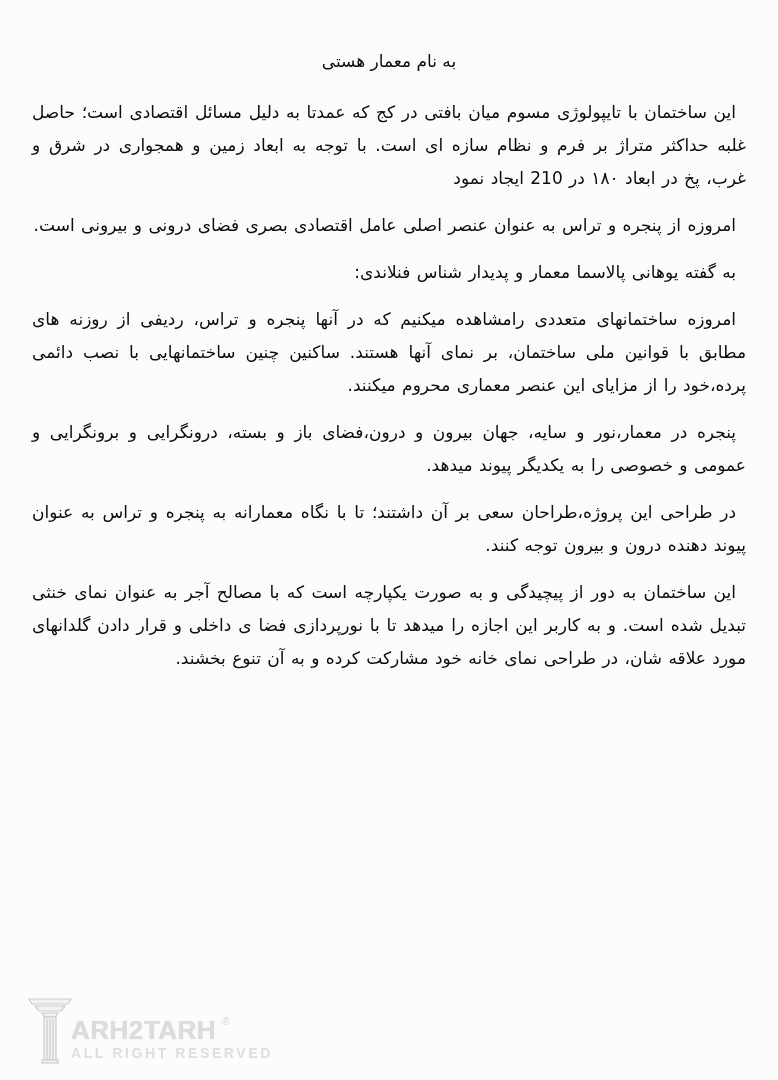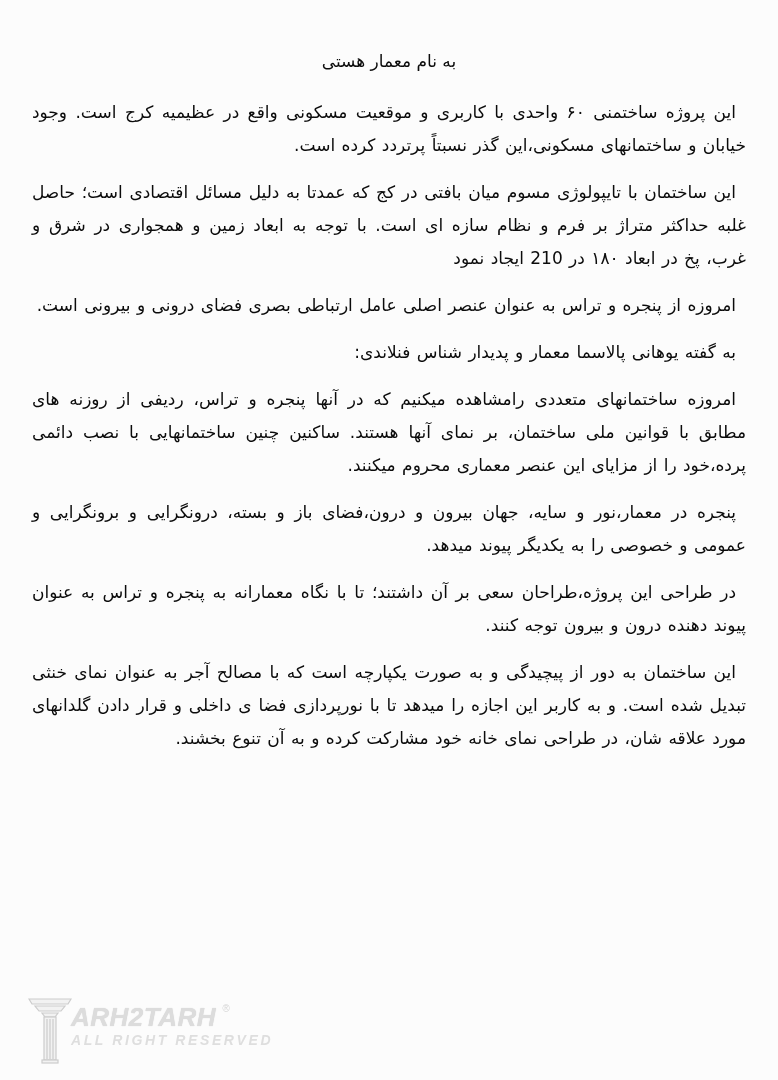--- a/index.html
+++ b/index.html
@@ -40,22 +40,21 @@
     text-indent: 10px;
     margin: 0 0 14px 0;
     word-spacing: 1px;
   }
   
   .watermark {
     position: absolute;
     left: 28px;
     top: 998px;
     display: flex;
-    align-items: flex-start;
-    font-style: italic;
+    align-items: flex-end;
   }
   .col-icon { display: block; line-height: 0; }
   .wm-text {
     display: flex;
     flex-direction: column;
     margin-left: -1px;
     margin-bottom: 3px;
   }
   .wm-line1 { line-height: 22px; white-space: nowrap; }
   .wm-brand {
@@ -83,23 +82,22 @@
     white-space: nowrap;
   }
 </style>
 </head>
 <body>
 
 <div class="page">
 
   <div class="doc">
     <h1 class="title">به نام معمار هستی</h1>
-    <p class="para">این پروژه ساختمنی ۶۰ واحدی با کاربری و موقعیت مسکونی واقع در عظیمیه کرج است. وجود خیابان و ساختمانهای مسکونی،این گذر نسبتاً پرتردد کرده است.</p>
     <p class="para">این ساختمان با تایپولوژی مسوم میان بافتی در کج که عمدتا به دلیل مسائل اقتصادی است؛ حاصل غلبه حداکثر متراژ بر فرم و نظام سازه ای است. با توجه به ابعاد زمین و همجواری در شرق و غرب، پخ در ابعاد ۱۸۰ در 210 ایجاد نمود</p>
-    <p class="para">امروزه از پنجره و تراس به عنوان عنصر اصلی عامل ارتباطی بصری فضای درونی و بیرونی است.</p>
+    <p class="para">امروزه از پنجره و تراس به عنوان عنصر اصلی عامل اقتصادی بصری فضای درونی و بیرونی است.</p>
     <p class="para">به گفته یوهانی پالاسما معمار و پدیدار شناس فنلاندی:</p>
     <p class="para">امروزه ساختمانهای متعددی رامشاهده میکنیم که در آنها پنجره و تراس، ردیفی از روزنه های مطابق با قوانین ملی ساختمان، بر نمای آنها هستند. ساکنین چنین ساختمانهایی با نصب دائمی پرده،خود را از مزایای این عنصر معماری محروم میکنند.</p>
     <p class="para">پنجره در معمار،نور و سایه، جهان بیرون و درون،فضای باز و بسته، درونگرایی و برونگرایی و عمومی و خصوصی را به یکدیگر پیوند میدهد.</p>
     <p class="para">در طراحی این پروژه،طراحان سعی بر آن داشتند؛ تا با نگاه معمارانه به پنجره و تراس به عنوان پیوند دهنده درون و بیرون توجه کنند.</p>
     <p class="para">این ساختمان به دور از پیچیدگی و به صورت یکپارچه است که با مصالح آجر به عنوان نمای خنثی تبدیل شده است. و به کاربر این اجازه را میدهد تا با نورپردازی فضا ی داخلی و قرار دادن گلدانهای مورد علاقه شان، در طراحی نمای خانه خود مشارکت کرده و به آن تنوع بخشند.</p>
   </div>
 
   <div class="watermark">
     <span class="col-icon">
       <svg width="44" height="66" viewBox="0 0 44 66" xmlns="http://www.w3.org/2000/svg">

